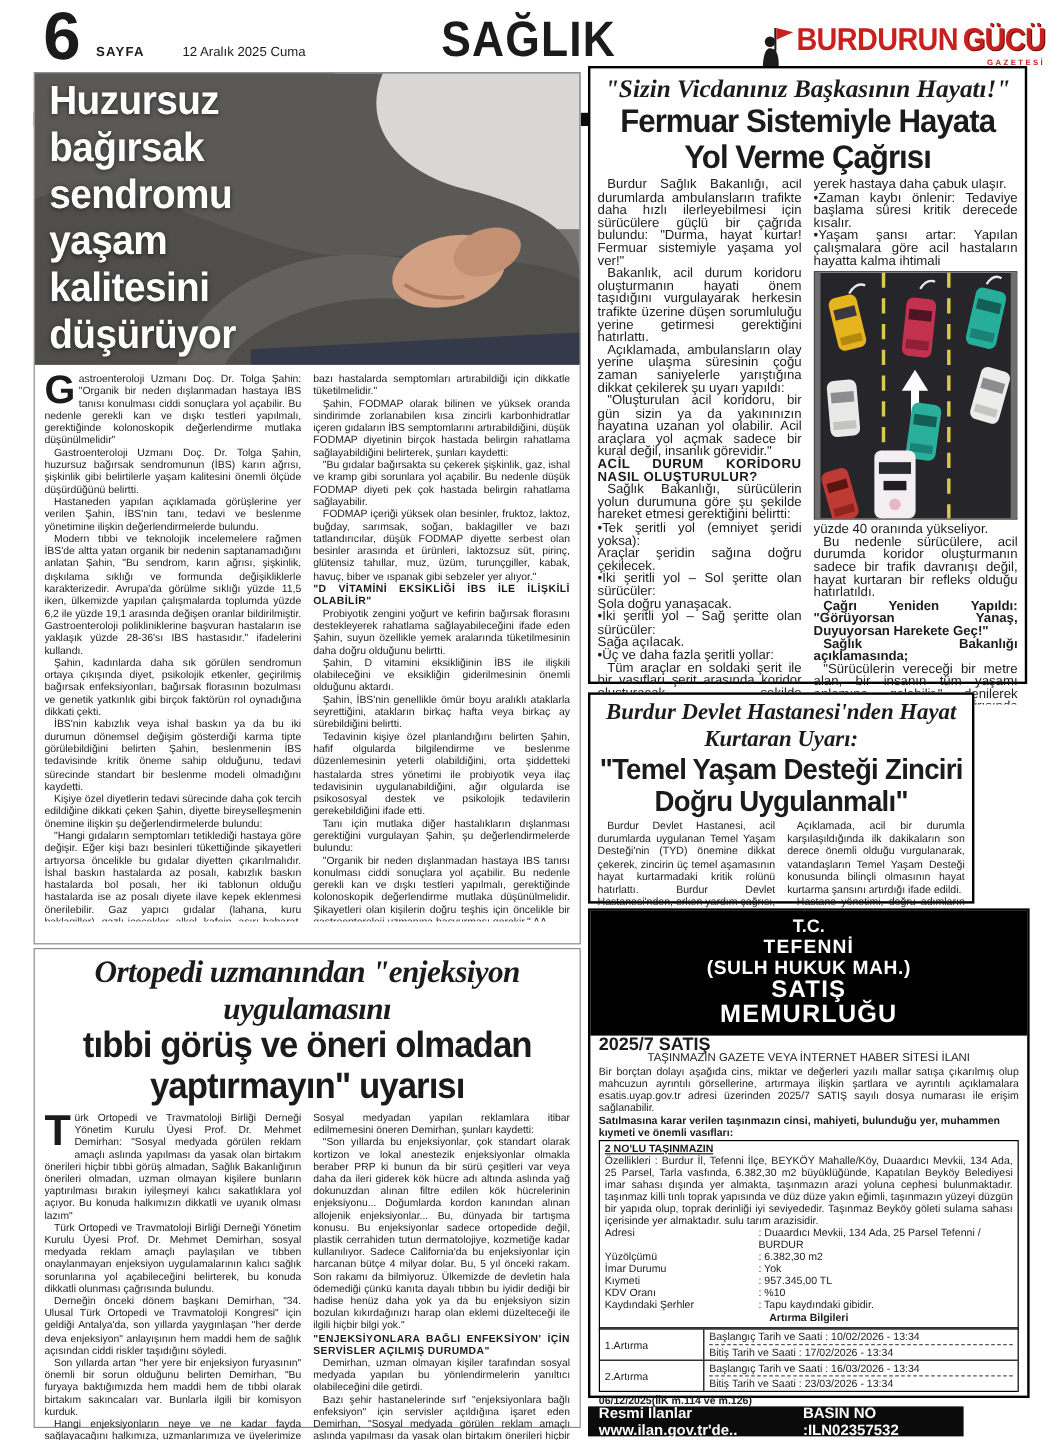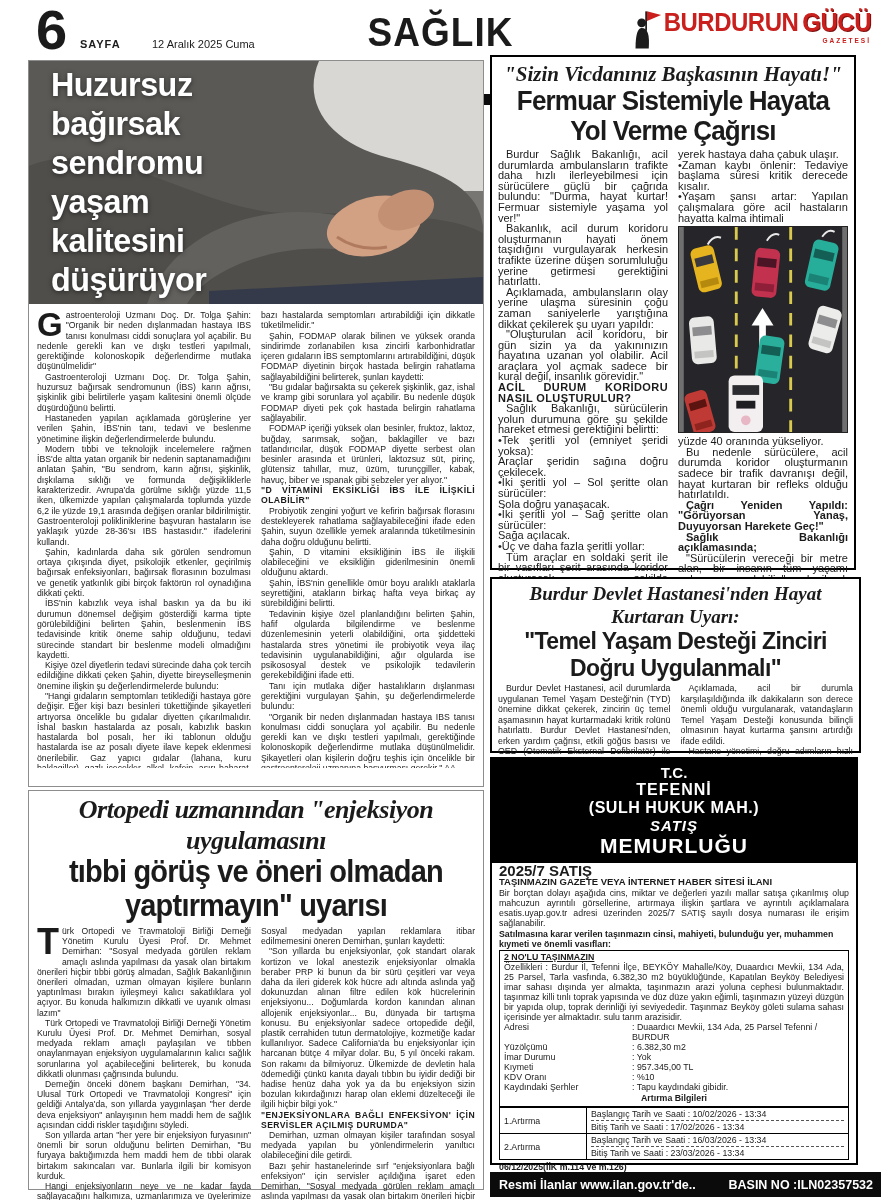--- a/index.html
+++ b/index.html
@@ -7,21 +7,21 @@
     position:relative; width:881px; height:1200px; margin:0 auto;
     background:#ffffff; font-family:"Liberation Sans", sans-serif; color:#1b1b1b;
     overflow:hidden;
   }
   
   .pagenum { position:absolute; left:36px; top:2px; font-size:56px; line-height:56px; font-weight:bold; }
   .sayfa   { position:absolute; left:80px; top:38px; font-size:11px; font-weight:bold; letter-spacing:1px; }
   .pdate   { position:absolute; left:152px; top:38px; font-size:11px; }
   .section { position:absolute; left:0; right:0; top:12px; text-align:center;
              font-size:37px; font-weight:bold; letter-spacing:1px; transform:scaleY(1.12); }
-  .logo { position:absolute; right:10px; top:8px; display:flex; align-items:flex-start; }
+  .logo { position:absolute; right:10px; top:20px; display:flex; align-items:flex-start; }
   .logo-txt { display:flex; flex-direction:column; margin-left:2px; }
   .logo-row { display:flex; align-items:baseline; font-weight:bold; font-size:24px; letter-spacing:-0.5px; transform:scaleY(1.1); }
   .logo-w1 { color:#c9201d; }
   .logo-w2 { color:#c9201d; margin-left:4px; text-shadow:1px 1px 0 #7a0f0d; }
   .logo-sub { align-self:flex-end; font-size:6.5px; font-weight:bold; color:#c9201d; letter-spacing:2px; margin-top:1px; }
   .topbar { position:absolute; left:28px; top:94px; width:826px; height:11px; background:#0b0b0b; }
 
   
   .art { position:absolute; background:#fff; box-sizing:border-box; }
   .cols { display:flex; gap:10px; box-sizing:border-box; overflow:hidden; }
@@ -29,21 +29,21 @@
   .jp { margin:0; text-align:justify; text-indent:8px; }
   .ni { text-indent:0; }
   .b  { font-weight:bold; }
   .right { text-align:right; }
   .dc { float:left; font-weight:bold; font-size:33px; line-height:28px; padding:1px 3px 0 0; }
 
   
   .ibs { left:28px; top:60px; width:456px; height:727px; border:1px solid #8d8d8d; }
   .photo { position:relative; height:243px; overflow:hidden; background:#6f6e6b; }
   .photo svg { display:block; width:100%; height:100%; }
-  .photo-headline { position:absolute; left:22px; top:4px; }
+  .photo-headline { position:absolute; left:12px; top:4px; }
   .photo-headline div {
     font-size:34px; line-height:39px; font-weight:bold; color:#fff;
     letter-spacing:-0.5px; transform:scaleX(0.95); transform-origin:left;
     text-shadow:0 1px 5px rgba(0,0,0,0.55); white-space:nowrap;
   }
   .ibs-body { padding:6px 8px; height:470px; font-size:8.7px; line-height:10.3px; }
 
   
   .orto { left:28px; top:790px; width:456px; height:400px; border:1px solid #8d8d8d; padding:3px 8px; }
   .ot1 { font-family:"Liberation Serif", serif; font-style:italic; font-weight:bold;
@@ -58,55 +58,55 @@
   .ft1 { font-family:"Liberation Serif", serif; font-style:italic; font-weight:bold;
          font-size:21px; line-height:26px; text-align:center; margin:1px 0 0; }
   .ft2 { font-size:26px; line-height:29px; font-weight:bold; text-align:center;
          letter-spacing:-0.8px; transform:scaleY(1.05); margin:0 0 4px; }
   .ferm-body { height:438px; font-size:11px; line-height:10.6px; }
   .subhead { font-weight:bold; letter-spacing:0.4px; }
   .timg { border:1px solid #222; margin:3px 0; }
   .timg svg { display:block; width:100%; height:205px; }
 
   
-  .tyd { left:490px; top:577px; width:371px; height:176px; border:2px solid #000; padding:2px 6px; }
+  .tyd { left:490px; top:577px; width:322px; height:176px; border:2px solid #000; padding:2px 6px; }
   .tt1 { font-family:"Liberation Serif", serif; font-style:italic; font-weight:bold;
          font-size:19px; line-height:23px; text-align:center; margin:1px 0 0; }
   .tt2 { font-size:23px; line-height:26px; font-weight:bold; text-align:center;
          letter-spacing:-0.6px; transform:scaleY(1.05); margin:0 0 3px; }
   .tyd-body { height:118px; font-size:8.8px; line-height:10.5px; }
 
   
   .notice { left:490px; top:757px; width:368px; height:408px; border:2px solid #000; }
   .nhead { background:#000; color:#fff; text-align:center; padding:5px 0 6px; font-weight:bold; }
   .nh1 { font-size:15px; line-height:17px; }
   .nh2 { font-size:16px; line-height:18px; letter-spacing:1px; }
   .nh3 { font-size:16px; line-height:18px; letter-spacing:0.5px; }
-  .nh4 { font-size:15px; line-height:17px; letter-spacing:1px;font-style:italic; }
+  .nh4 { font-size:20px; line-height:17px; letter-spacing:1px; }
   .nh5 { font-size:21px; line-height:23px; letter-spacing:1px; }
   .nbody { padding:3px 7px; font-size:8.8px; line-height:10px; overflow:hidden; }
   .nfile { font-weight:bold; font-size:15px; }
-  .ntitle { font-weight:bold; font-size:9.5px; margin:1px 0; }
+  .ntitle { font-weight:normal; text-align:center; font-size:9.5px; margin:1px 0; }
   .nintro { text-align:justify; margin:0 0 1px; }
   .nsub { font-weight:bold; margin:1px 0; }
   .ptable { border:1px solid #000; padding:1px 4px 2px; }
   .pno { font-weight:bold; text-decoration:underline; }
   .pdesc { text-align:justify; margin:0; }
   .lrow { display:flex; }
   .llab { width:128px; flex:none; }
   .lval { flex:1; }
   .atitle { text-align:center; font-weight:bold; margin:1px 0; }
   .atable { border:1px solid #000; border-bottom:none; }
   .arow { display:flex; border-bottom:1px solid #000; }
   .acell-l { width:78px; flex:none; border-right:1px solid #000; display:flex; align-items:center; padding:2px 4px; }
   .acell-r { flex:1; padding:1px 4px; }
   .adash { border-top:1px dashed #555; margin:1px 0; }
   .ndate { font-weight:bold; margin-top:2px; }
   .nfoot { font-weight:bold; }
-  .nbar { position:absolute; left:490px; top:1172px; width:392px; height:25px; background:#0b0b0b;
+  .nbar { position:absolute; left:490px; top:1172px; width:313px; height:25px; background:#0b0b0b;
           color:#fff; display:flex; justify-content:space-between; align-items:center;
           padding:0 9px; box-sizing:border-box; font-weight:bold; font-size:12.5px; }
 </style>
 </head>
 <body>
 
 <div class="page">
 
   <div class="pagenum">6</div>
   <div class="sayfa">SAYFA</div>

